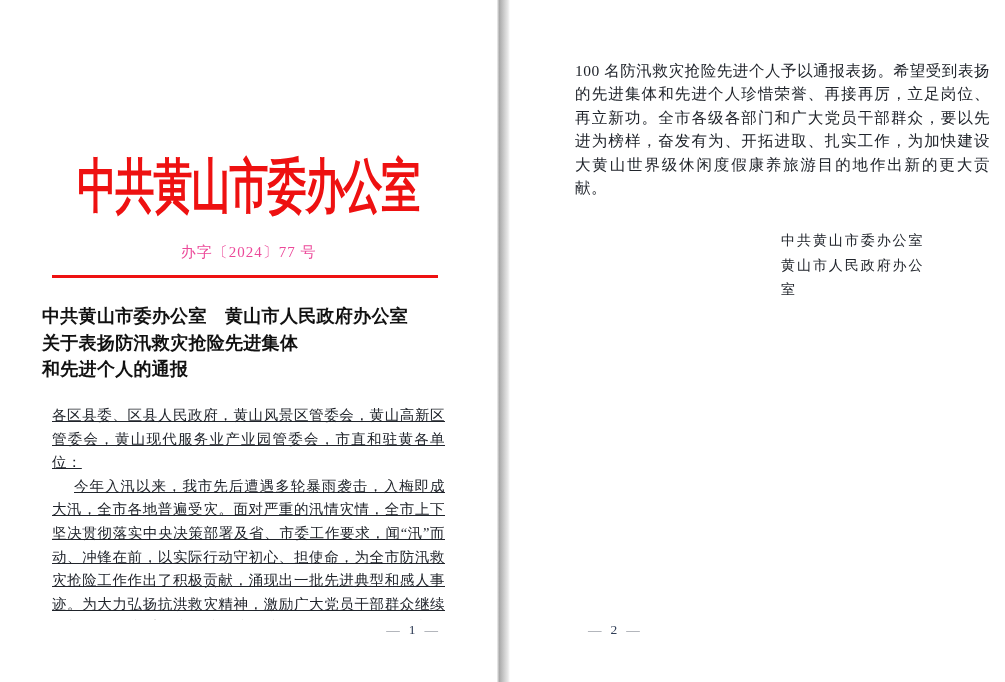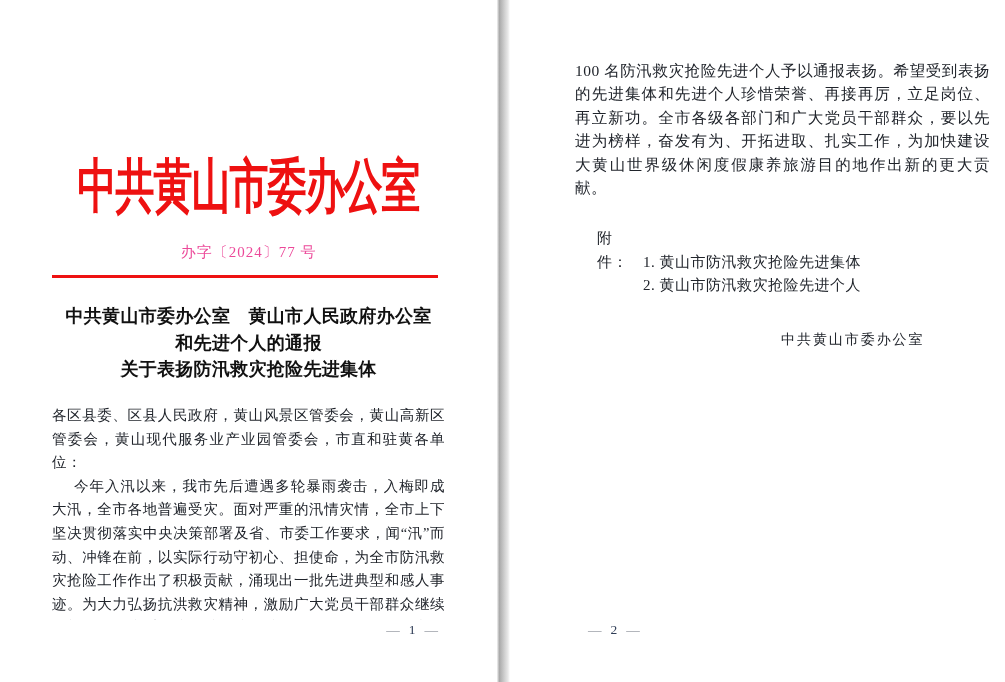--- a/index.html
+++ b/index.html
@@ -33,29 +33,30 @@
     transform: scale(1.0, 1.5); transform-origin: center top;
   }
   .doc-number {
     position: absolute; top: 243px; left: 0; width: 100%;
     text-align: center; font-size: 15px; letter-spacing: 1px; color: #ec4899;
   }
   .red-rule {
     position: absolute; top: 275px; left: 52px; width: 386px; height: 3px;
   }
   .doc-title {
-    position: absolute; top: 303px; left: 26px; width: 445px;
-    text-align: center; font-weight: bold; font-size: 18px;
+    position: absolute; top: 303px; left: 42px; width: 445px;
+    font-weight: bold; font-size: 18px;
     line-height: 26.5px; letter-spacing: 0.3px; color: #111;
   }
   .body-block {
     position: absolute; top: 404px; left: 52px; width: 393px; height: 216px;
     font-size: 14.5px; line-height: 23.6px; letter-spacing: 0.4px;
     text-align: justify; text-justify: inter-ideograph; overflow: hidden;
     color: #20242b;
+    text-decoration: underline;
   }
   .body-block p.indent { text-indent: 22px; }
 
   .page-footer {
     position: absolute; top: 622px; font-size: 13.5px; white-space: nowrap;
   }
   #footer-1 { right: 59px; }
   #footer-2 { left: 78px; }
   .page-footer .dash { color: #8a8f98; letter-spacing: 0; }
   .page-footer .num { color: #2e3c55; margin: 0 9px; }
@@ -87,51 +88,44 @@
   <div class="masthead">
     <span class="stretch" style="color: rgb(238, 17, 17);">中共黄山市委办公室</span>
   </div>
 
   <div class="doc-number">办字〔2024〕77 号</div>
 
   <div class="red-rule" style="background: rgb(238, 17, 17);"></div>
 
   <div class="doc-title">
     <div>中共黄山市委办公室　黄山市人民政府办公室</div>
+    <div>关于表扬防汛救灾抢险先进集体</div>
     <div>和先进个人的通报</div>
-    <div>关于表扬防汛救灾抢险先进集体</div>
   </div>
 
   <div class="body-block">
     <p>各区县委、区县人民政府，黄山风景区管委会，黄山高新区管委会，黄山现代服务业产业园管委会，市直和驻黄各单位：</p>
     <p class="indent">今年入汛以来，我市先后遭遇多轮暴雨袭击，入梅即成大汛，全市各地普遍受灾。面对严重的汛情灾情，全市上下坚决贯彻落实中央决策部署及省、市委工作要求，闻“汛”而动、冲锋在前，以实际行动守初心、担使命，为全市防汛救灾抢险工作作出了积极贡献，涌现出一批先进典型和感人事迹。为大力弘扬抗洪救灾精神，激励广大党员干部群众继续勇毅前行，市委、市政府决定对市消防救援支队等 33 家防汛救灾抢险先进集体和万红发等</p>
   </div>
 
   <div class="page-footer" id="footer-1">
     <span class="dash">—</span><span class="num">1</span><span class="dash">—</span>
   </div>
 </div>
 
 <div class="gutter"></div>
 
 <div class="page" id="page-2">
 
   <div class="content-2">
     <p>100 名防汛救灾抢险先进个人予以通报表扬。希望受到表扬的先进集体和先进个人珍惜荣誉、再接再厉，立足岗位、再立新功。全市各级各部门和广大党员干部群众，要以先进为榜样，奋发有为、开拓进取、扎实工作，为加快建设大黄山世界级休闲度假康养旅游目的地作出新的更大贡献。</p>
 
-    <div class="attach">
-      <div>
-        <span class="attach-label">附件：</span><span>1. 黄山市防汛救灾抢险先进集体</span>
-      </div>
-      <div class="attach-row2">
-        <span>2. 黄山市防汛救灾抢险先进个人</span>
-      </div>
-    </div>
 
     <div class="signature">
       <div>中共黄山市委办公室</div>
+      <div>黄山市人民政府办公室</div>
     </div>
   </div>
 
   <div class="page-footer" id="footer-2">
     <span class="dash">—</span><span class="num">2</span><span class="dash">—</span>
   </div>
 </div>
 
 </body></html>

